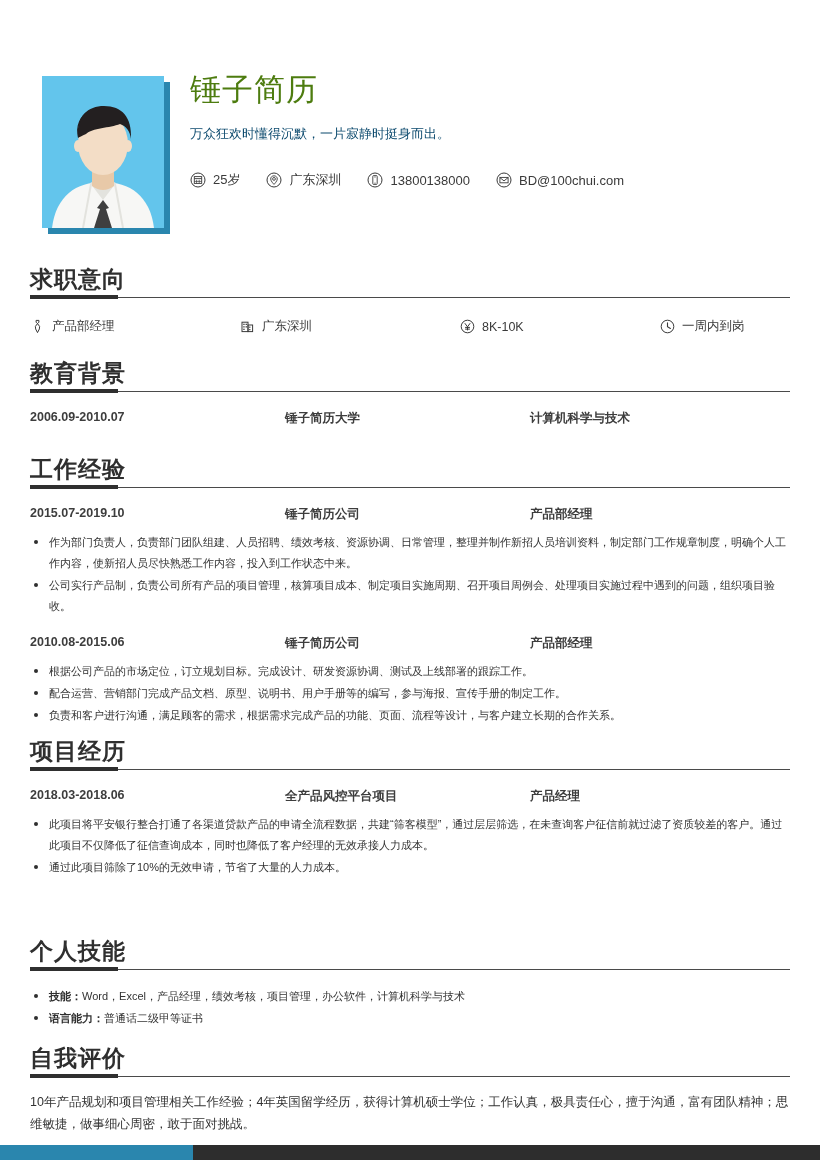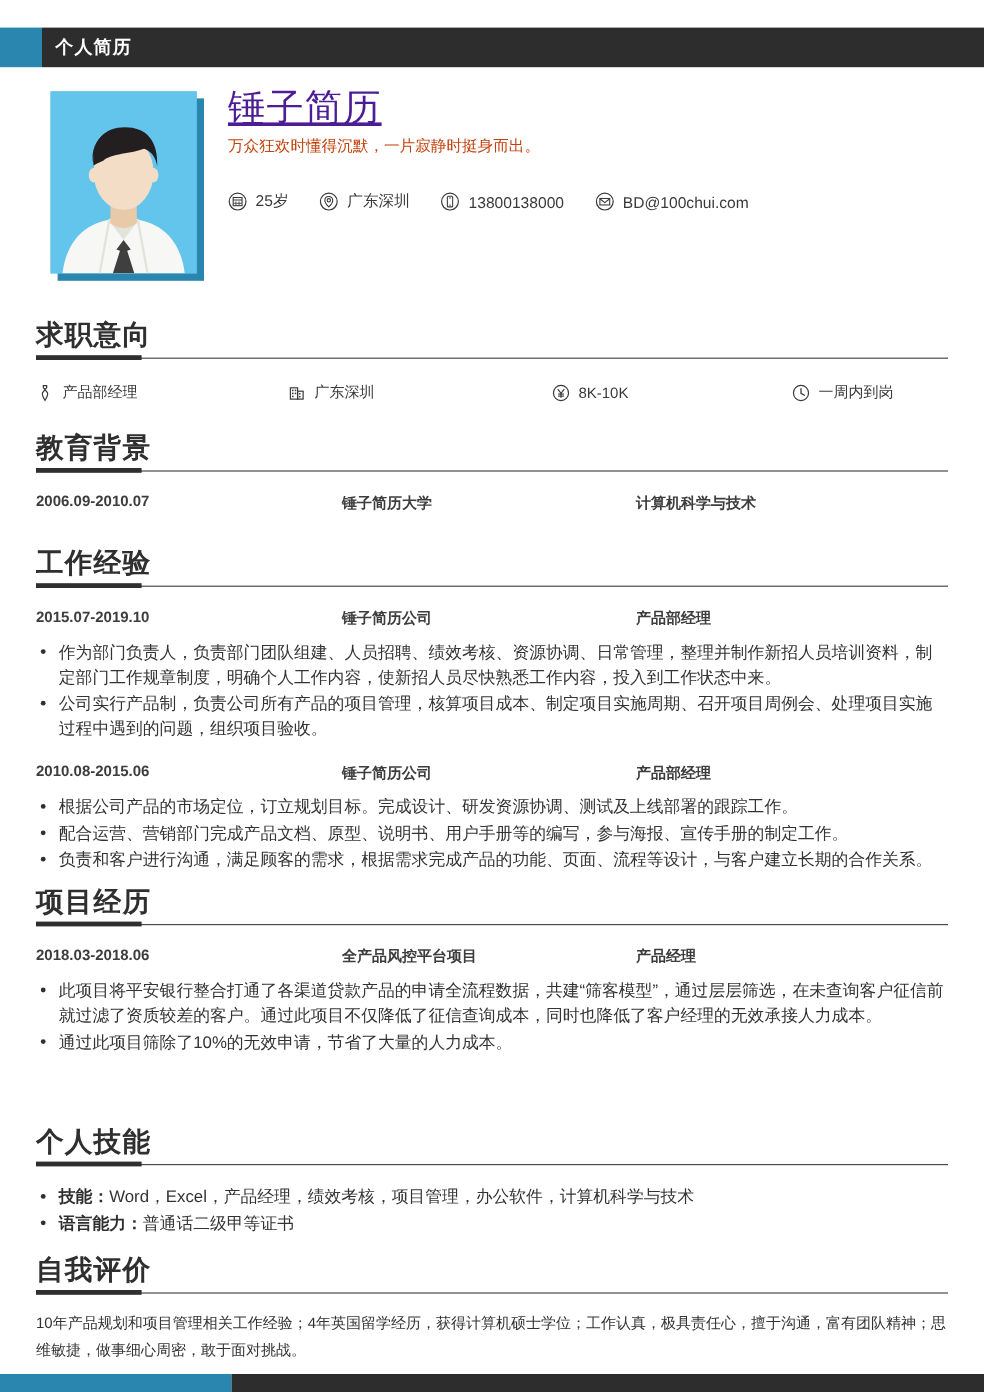--- a/index.html
+++ b/index.html
@@ -85,32 +85,31 @@
   .avatar svg { display: block; }
 
   .identity {
     position: absolute;
     left: 190px;
     top: 0;
     width: 600px;
   }
   .person-name {
     font-size: 31px;
-    color: #4c1d95;
+    color: #4d7c0f;
     font-weight: normal;
     line-height: 40px;
     margin: 0;
     letter-spacing: 1px;
-    text-decoration: underline;
   }
   .person-motto {
     font-size: 13px;
-    color: #c2410c;
+    color: #0c4a6e;
     line-height: 20px;
-    margin: 2px 0 0 0;
+    margin: 14px 0 0 0;
   }
   .contact-row {
     margin-top: 27px;
     display: flex;
     align-items: center;
     font-size: 13px;
     color: #3a3a3a;
   }
   .contact-item {
     display: flex;
@@ -198,21 +197,21 @@
   .eh-role { flex: 1 1 auto; }
 
   ul.bullets {
     list-style: none;
     margin: 9px 0 0 0;
     padding: 0;
   }
   ul.bullets li {
     position: relative;
     padding-left: 19px;
-    font-size: 14px;
+    font-size: 11px;
     line-height: 21px;
     color: #333333;
     margin-bottom: 1px;
   }
   ul.bullets li:before {
     content: "";
     position: absolute;
     left: 4px;
     top: 8px;
     width: 4px;
@@ -249,26 +248,20 @@
   .footer-dark {
     flex: 1 1 auto;
     background: #2d2d2d;
   }
 </style>
 </head>
 <body>
 
 <div class="page">
 
-  <div class="top-banner">
-    <div class="banner-accent"></div>
-    <div class="banner-dark">
-      <span class="banner-title">个人简历</span>
-    </div>
-  </div>
 
   <div class="profile">
 
     <div class="avatar-wrap">
       <div class="avatar-shadow"></div>
       <div class="avatar">
         <svg width="122" height="152" viewBox="0 0 122 152">
           <rect x="0" y="0" width="122" height="152" fill="#63c5ec"></rect>
 
           <path d="M61 106 C34 106 14 120 10 152 L112 152 C108 120 88 106 61 106 Z" fill="#f7f7f5"></path>

